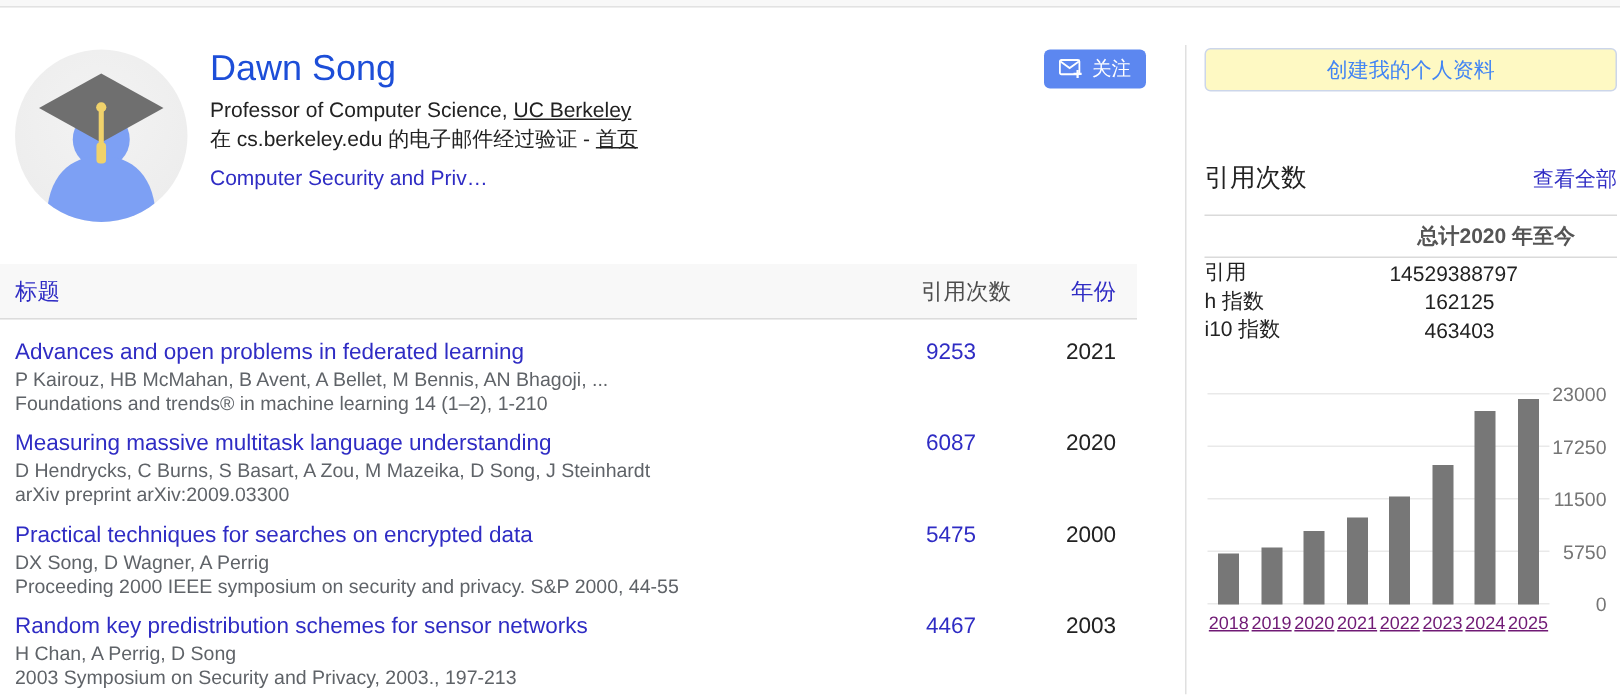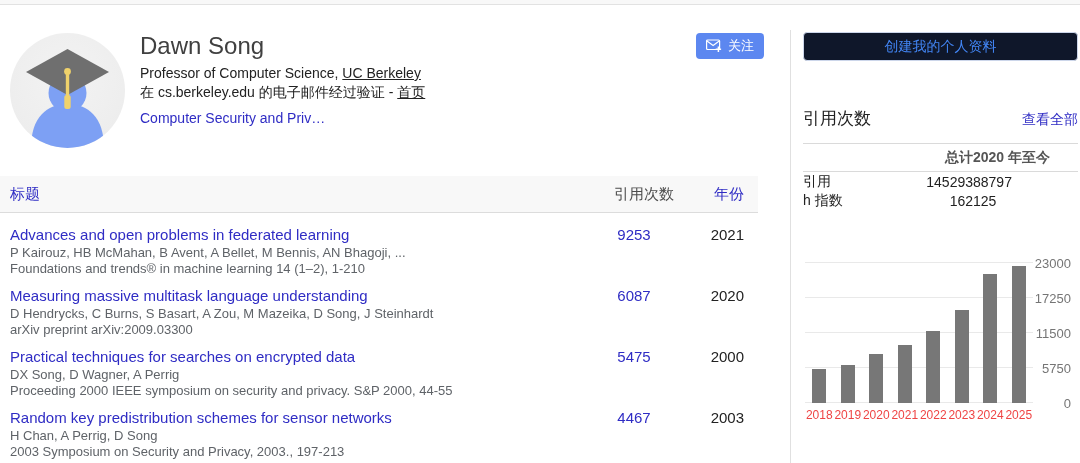--- a/index.html
+++ b/index.html
@@ -9,21 +9,21 @@
   a { text-decoration:none; cursor:pointer; }
 
   .top-strip { position:absolute; left:0; top:0; width:1080px; height:5px;
     background:#f8f8f8; border-bottom:1px solid #e2e2e2; }
 
   
   .avatar { position:absolute; left:10px; top:33px; width:115px; height:115px;
     border-radius:50%; overflow:hidden;
     background:radial-gradient(circle at 50% 40%, #f3f3f3 0%, #ebebeb 100%); }
   .profile-info { position:absolute; left:140px; top:31px; width:540px; }
-  .name { font-size:24px; line-height:30px; color:#404040; }
+  .name { font-size:24px; line-height:30px; color:#1d4ed8; }
   .affil, .verified { font-size:14px; line-height:19px; color:#222; }
   .affil { margin-top:3px; }
   .u { color:#222; text-decoration:underline; }
   .interests { margin-top:7px; font-size:14px; line-height:18px; }
   .interests a { color:#2f2cc4; }
 
   .follow-btn { position:absolute; left:696px; top:33px; height:24px;
     display:inline-flex; align-items:center; gap:6px; padding:13px 10px;
     background:#5c87f0; border:none; border-radius:4px; color:#fff;
     font-size:13px; font-family:inherit; cursor:pointer; }
@@ -41,21 +41,21 @@
   .pub-list { position:absolute; left:0; top:213px; width:758px; }
   .pub-row { display:flex; padding:12px 14px 0 10px; height:61px; align-items:flex-start; }
   .pub-title { display:block; color:#2f2cc4; font-size:15px; line-height:19px; }
   .pub-gray { color:#5f6368; font-size:13px; line-height:15px; margin-top:1px; }
   .pub-cite { width:80px; text-align:center; color:#2f2cc4; font-size:15px; line-height:19px; }
   .pub-year { width:70px; text-align:right; color:#222; font-size:15px; line-height:19px; }
 
   
   .v-divider { position:absolute; left:790px; top:30px; bottom:0; width:1px; background:#e0e0e0; }
   .sidebar { position:absolute; left:803px; top:32px; width:275px; }
-  .create-btn { width:100%; height:29px; background:#0f172a; border:1px solid #ccd6ea;
+  .create-btn { width:100%; height:29px; background:#fef9c3; border:1px solid #ccd6ea;
     border-radius:4px; color:#4285f4; font-size:14px; font-family:Liberation Mono, monospace; cursor:pointer; }
 
   .cited-head { margin-top:46px; display:flex; align-items:baseline;
     justify-content:space-between; padding-bottom:13px; border-bottom:1px solid #dadada; }
   .cited-title { font-size:17px; color:#222; }
   .view-all { font-size:14px; color:#2f2cc4; }
 
   .stats-hdr { display:flex; height:28px; align-items:center;
     border-bottom:1px solid #dadada; font-size:14px; color:#555;font-weight:bold; }
   .stats-row { display:flex; height:19px; align-items:center; font-size:14px; color:#222; }
@@ -69,21 +69,21 @@
   .plot { position:absolute; left:0; top:8px; width:228px; height:140px; }
   .gridline { position:absolute; left:0; width:100%; height:1px; background:#e9e9e9; }
   .bars { position:absolute; left:0; top:0; width:100%; height:100%;
     display:flex; align-items:flex-end; }
   .bar-slot { flex:1; display:flex; justify-content:center; align-items:flex-end; height:100%; }
   .bar { width:14px; cursor:pointer; }
   .yaxis { position:absolute; left:232px; top:8px; width:34px; height:140px; }
   .ytick { position:absolute; right:0; transform:translateY(50%);
     font-size:13px; color:#757575; line-height:13px; }
   .xlabels { position:absolute; left:0; top:153px; width:228px; display:flex; }
-  .xtick { flex:1; text-align:center; font-size:12px; color:#ef4444; }
+  .xtick { flex:1; text-align:center; font-size:12px; color:#701a75;text-decoration:underline; }
 </style>
 </head>
 <body>
 
 <div class="page">
 
   <div class="top-strip"></div>
 
   <div class="avatar">
     <svg width="115" height="115" viewBox="0 0 115 115">
@@ -181,20 +181,25 @@
     <div class="stats-row">
       <div class="s-label">引用</div>
       <div class="s-total">145293</div>
       <div class="s-since">88797</div>
     </div>
     <div class="stats-row">
       <div class="s-label">h 指数</div>
       <div class="s-total">162</div>
       <div class="s-since">125</div>
     </div>
+    <div class="stats-row">
+      <div class="s-label">i10 指数</div>
+      <div class="s-total">463</div>
+      <div class="s-since">403</div>
+    </div>
   </div>
 
   <div class="chart">
     <div class="plot">
       <div class="gridline" style="bottom: 0%;"></div>
         <div class="gridline" style="bottom: 25%;"></div>
         <div class="gridline" style="bottom: 50%;"></div>
         <div class="gridline" style="bottom: 75%;"></div>
         <div class="gridline" style="bottom: 100%;"></div>
         <div class="bars">

